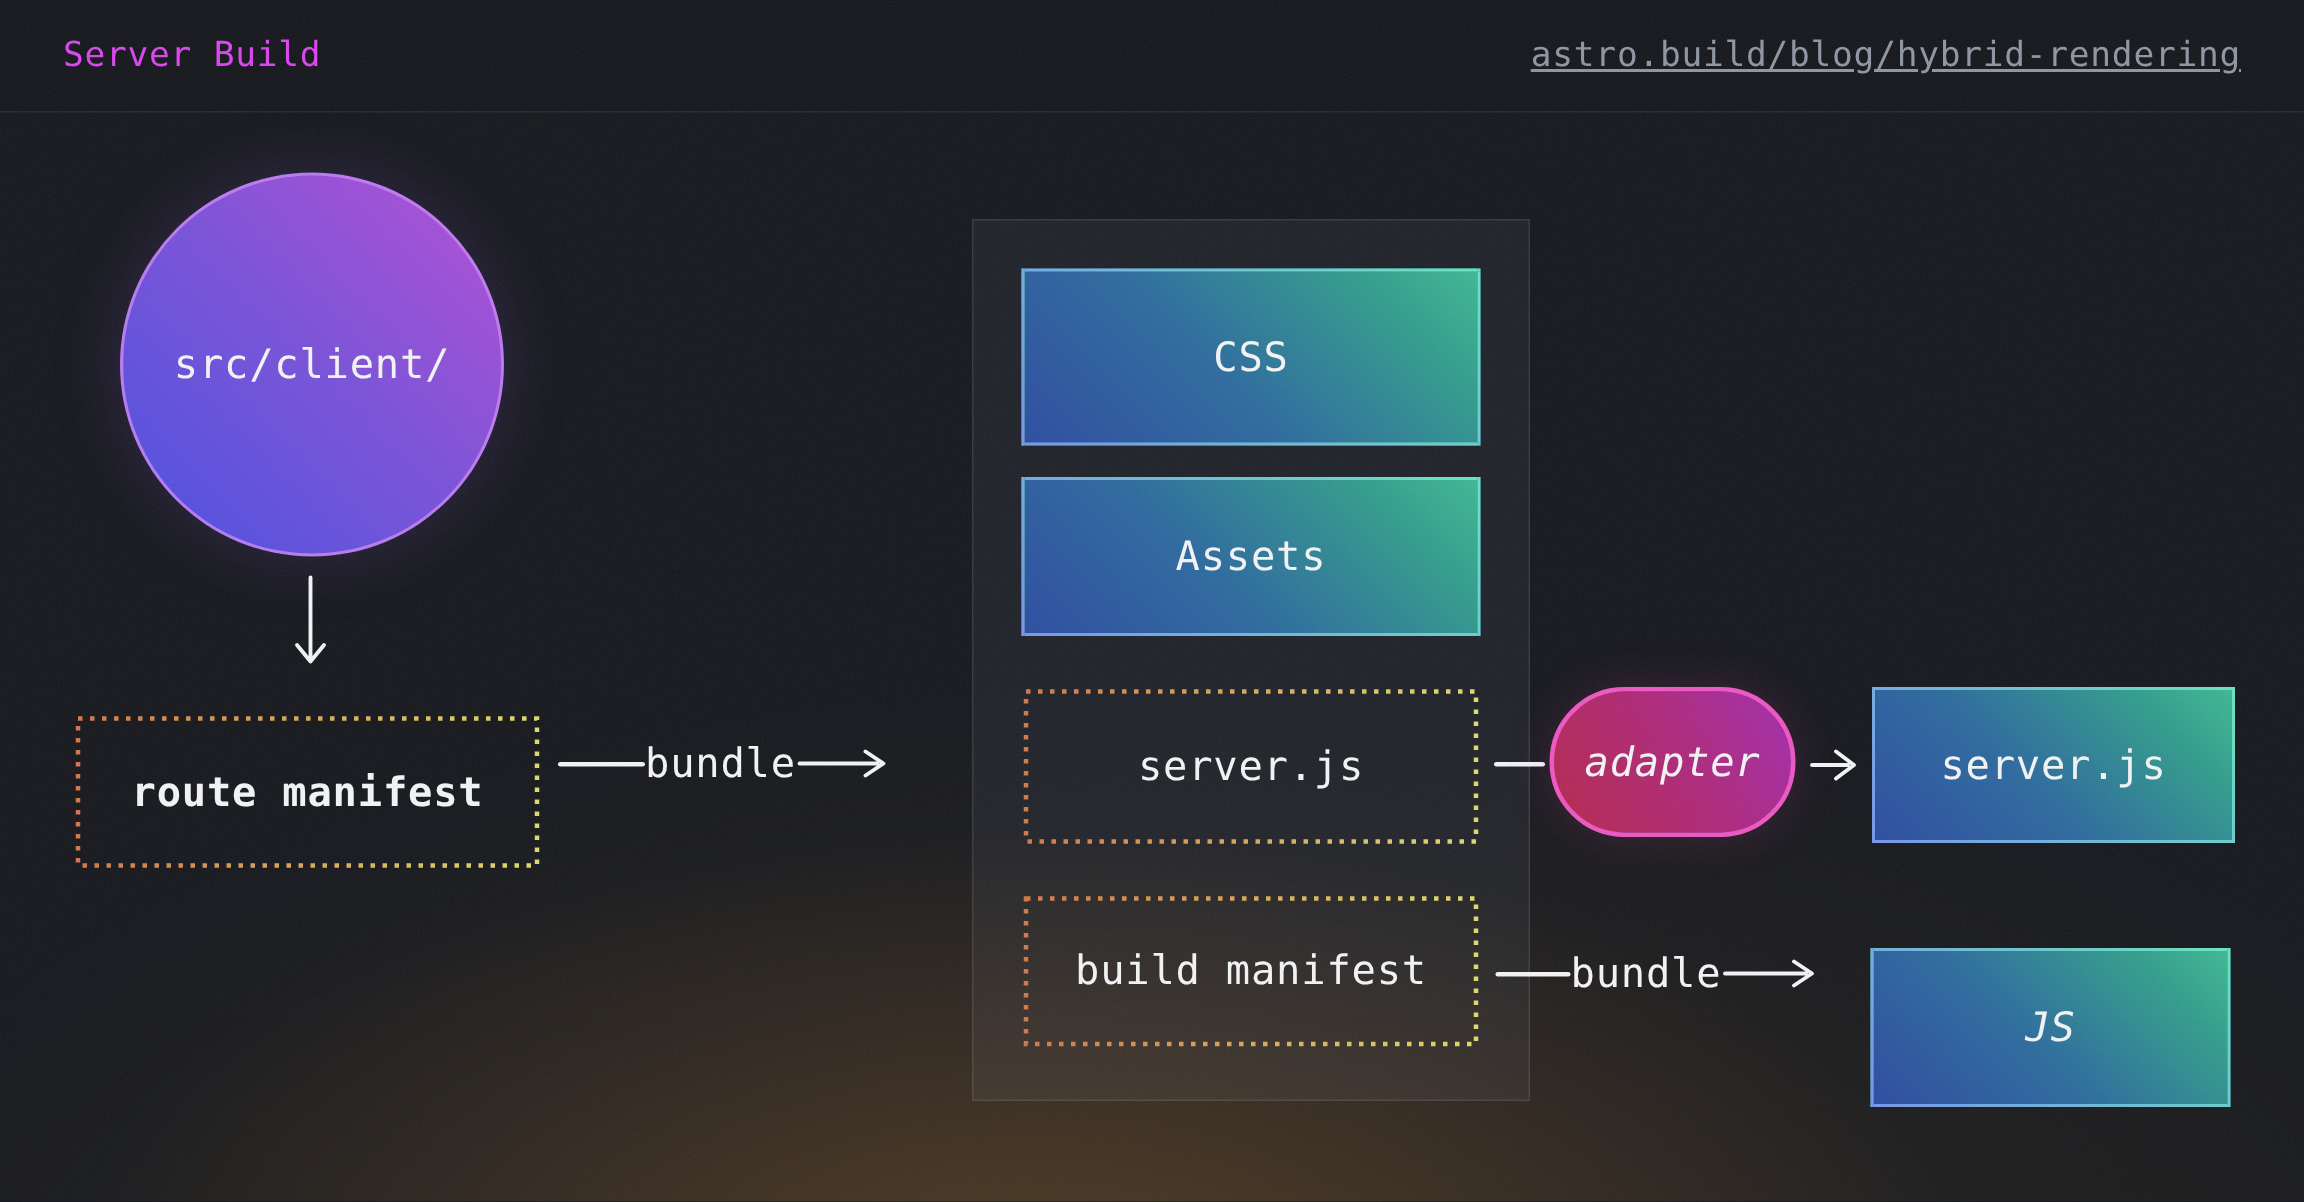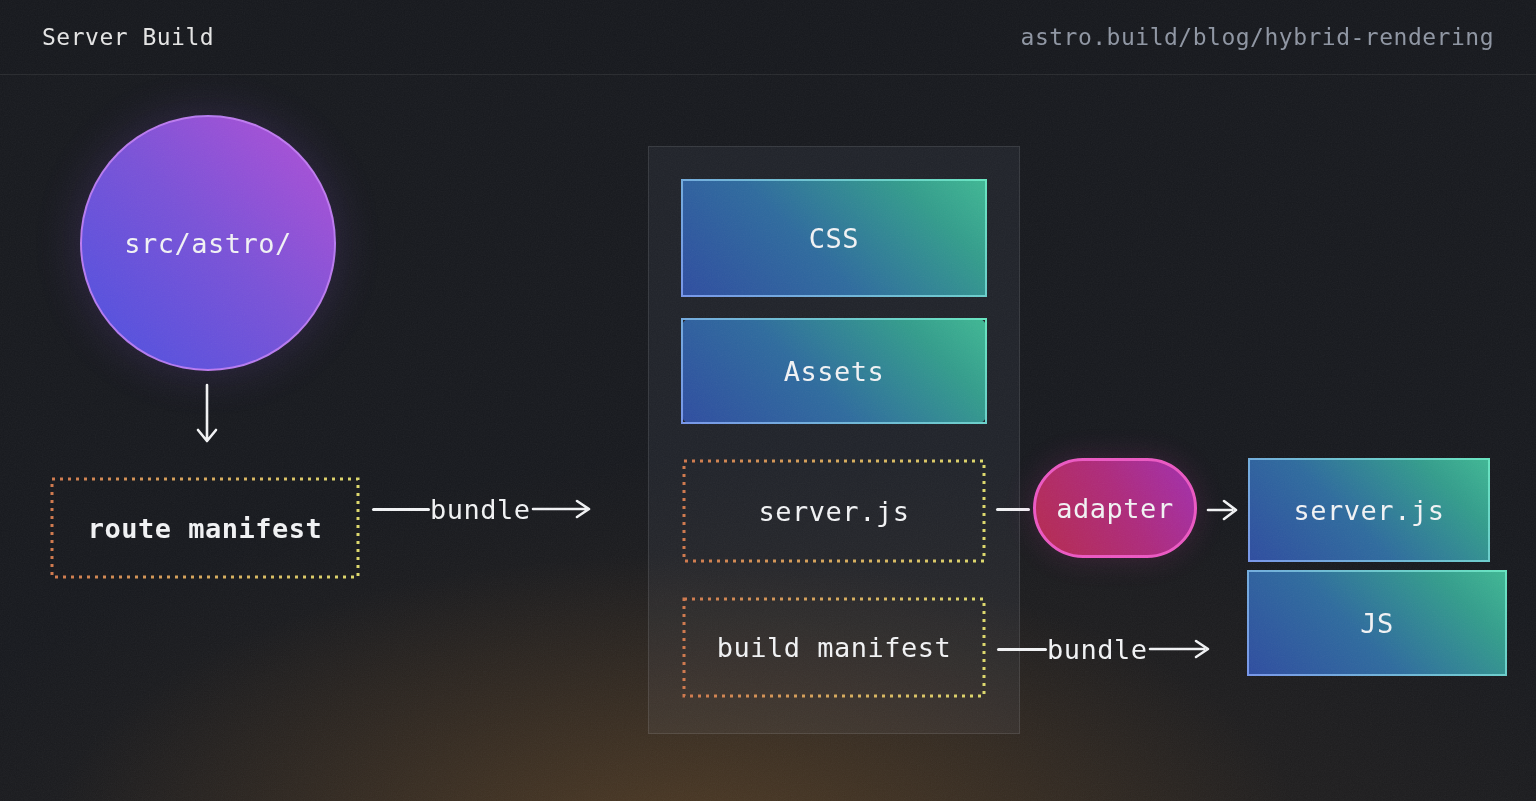--- a/index.html
+++ b/index.html
@@ -39,27 +39,28 @@
     align-items: center;
     justify-content: space-between;
     padding: 0 42px;
     box-sizing: border-box;
     border-bottom: 1px solid rgba(255,255,255,0.08);
     background: rgba(22,24,29,0.6);
     z-index: 10;
   }
   .header-title {
     font-size: 23px;
-    color: #e5e5e5;
+    color: #d946ef;
     letter-spacing: 0.5px;
   }
   .header-url {
     font-size: 23px;
     color: #8f96a3;
     letter-spacing: 0.5px;
+    text-decoration: underline;
   }
 
   .stage { position: absolute; inset: 0; z-index: 5; }
 
   .node-label {
     font-size: 27px;
     letter-spacing: 0.5px;
     color: #f2f3f5;
     white-space: nowrap;
   }
@@ -121,20 +122,21 @@
     left: 1033px; top: 458px;
     width: 164px; height: 100px;
     border-radius: 50px;
     background: linear-gradient(60deg, #b62a4e 0%, #ae2a7c 55%, #a22fae 100%);
     border: 3px solid #ec58c3;
     box-sizing: border-box;
     display: flex;
     align-items: center;
     justify-content: center;
     box-shadow: 0 0 30px rgba(220,60,170,0.18);
+    font-style: italic;
   }
 
   
   .edge-row {
     position: absolute;
     display: flex;
     align-items: center;
     justify-content: flex-start;
     height: 50px;
   }
@@ -164,21 +166,21 @@
 </svg>
 
 <div class="header">
   <div class="header-title">Server Build</div>
   <div class="header-url">astro.build/blog/hybrid-rendering</div>
 </div>
 
 <div class="stage">
 
   <div class="src-circle">
-    <span class="node-label">src/astro/</span>
+    <span class="node-label">src/client/</span>
   </div>
 
   <svg class="abs" style="left:193px; top:383px;" width="28" height="66">
     <path d="M14 2 L14 56 M5 47 L14 58 L23 47" stroke="#f2f3f5" stroke-width="2.6" fill="none" stroke-linecap="round" stroke-linejoin="round"></path>
   </svg>
 
   <div class="dash-box" style="left:50px; top:477px; width:310px; height:102px;font-weight:bold;">
     <svg class="dash-rect" width="310" height="102">
       <rect x="2" y="2" width="306" height="98" fill="none" stroke="url(#dashGrad)" stroke-width="3" stroke-dasharray="3 5"></rect>
     </svg>
@@ -192,21 +194,21 @@
       <path d="M2 11 L54 11 M46 3 L58 11 L46 19" stroke="#f2f3f5" stroke-width="2.6" fill="none" stroke-linecap="round" stroke-linejoin="round"></path>
     </svg>
   </div>
 
   <div class="panel"></div>
 
   <div class="grad-box" style="left:681px; top:179px; width:306px; height:118px;">
     <span class="node-label">CSS</span>
   </div>
 
-  <div class="grad-box" style="left:681px; top:318px; width:306px; height:106px;border-radius:11px;">
+  <div class="grad-box" style="left:681px; top:318px; width:306px; height:106px;">
     <span class="node-label">Assets</span>
   </div>
 
   <div class="dash-box" style="left:682px; top:459px; width:304px; height:104px;">
     <svg class="dash-rect" width="304" height="104">
       <rect x="2" y="2" width="300" height="100" fill="none" stroke="url(#dashGrad)" stroke-width="3" stroke-dasharray="3 5"></rect>
     </svg>
     <span class="node-label">server.js</span>
   </div>
 
@@ -232,21 +234,21 @@
   </div>
 
   <div class="edge-row" style="left:997px; top:624px; width:244px;">
     <div class="edge-line" style="width:50px;"></div>
     <span class="edge-label">bundle</span>
     <svg width="68" height="22">
       <path d="M2 11 L56 11 M48 3 L60 11 L48 19" stroke="#f2f3f5" stroke-width="2.6" fill="none" stroke-linecap="round" stroke-linejoin="round"></path>
     </svg>
   </div>
 
-  <div class="grad-box" style="left:1247px; top:570px; width:260px; height:106px;">
+  <div class="grad-box" style="left:1247px; top:632px; width:240px; height:106px;font-style:italic;">
     <span class="node-label">JS</span>
   </div>
 
 </div>
 
 <svg class="grain">
   <filter id="grainNoise">
     <feTurbulence type="fractalNoise" baseFrequency="0.85" numOctaves="2" stitchTiles="stitch"></feTurbulence>
     <feColorMatrix type="saturate" values="0"></feColorMatrix>
   </filter>

